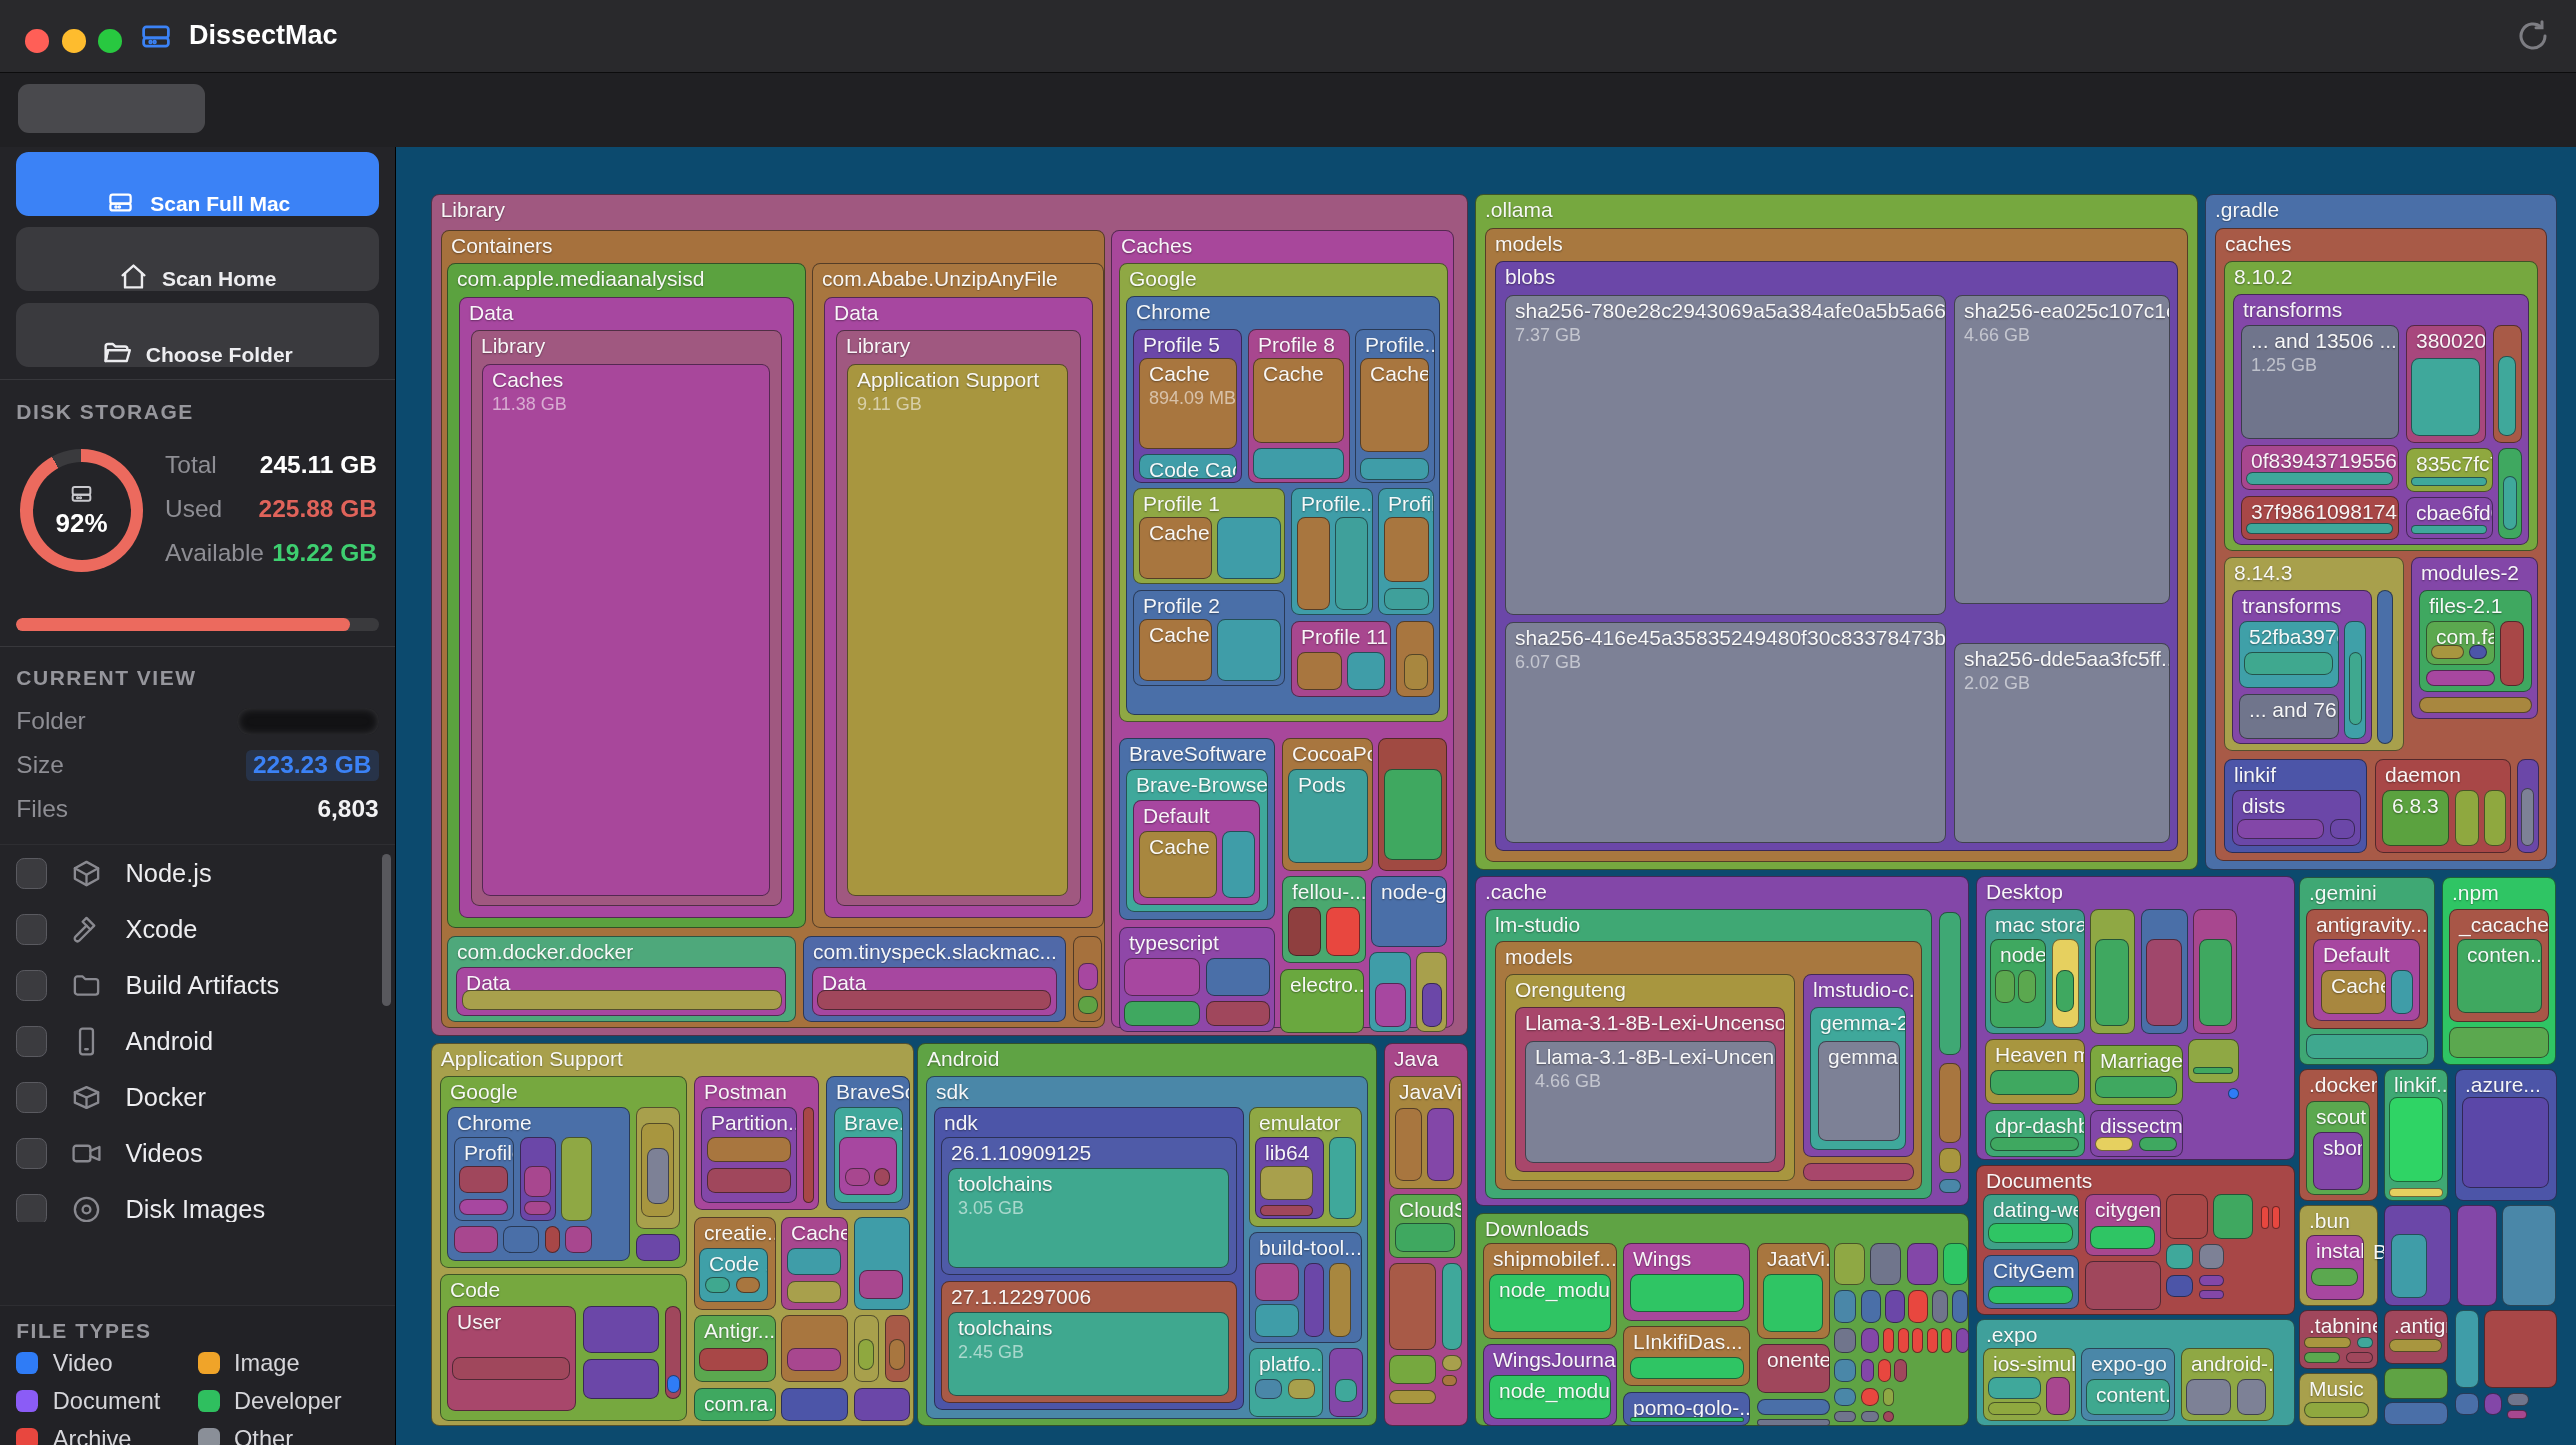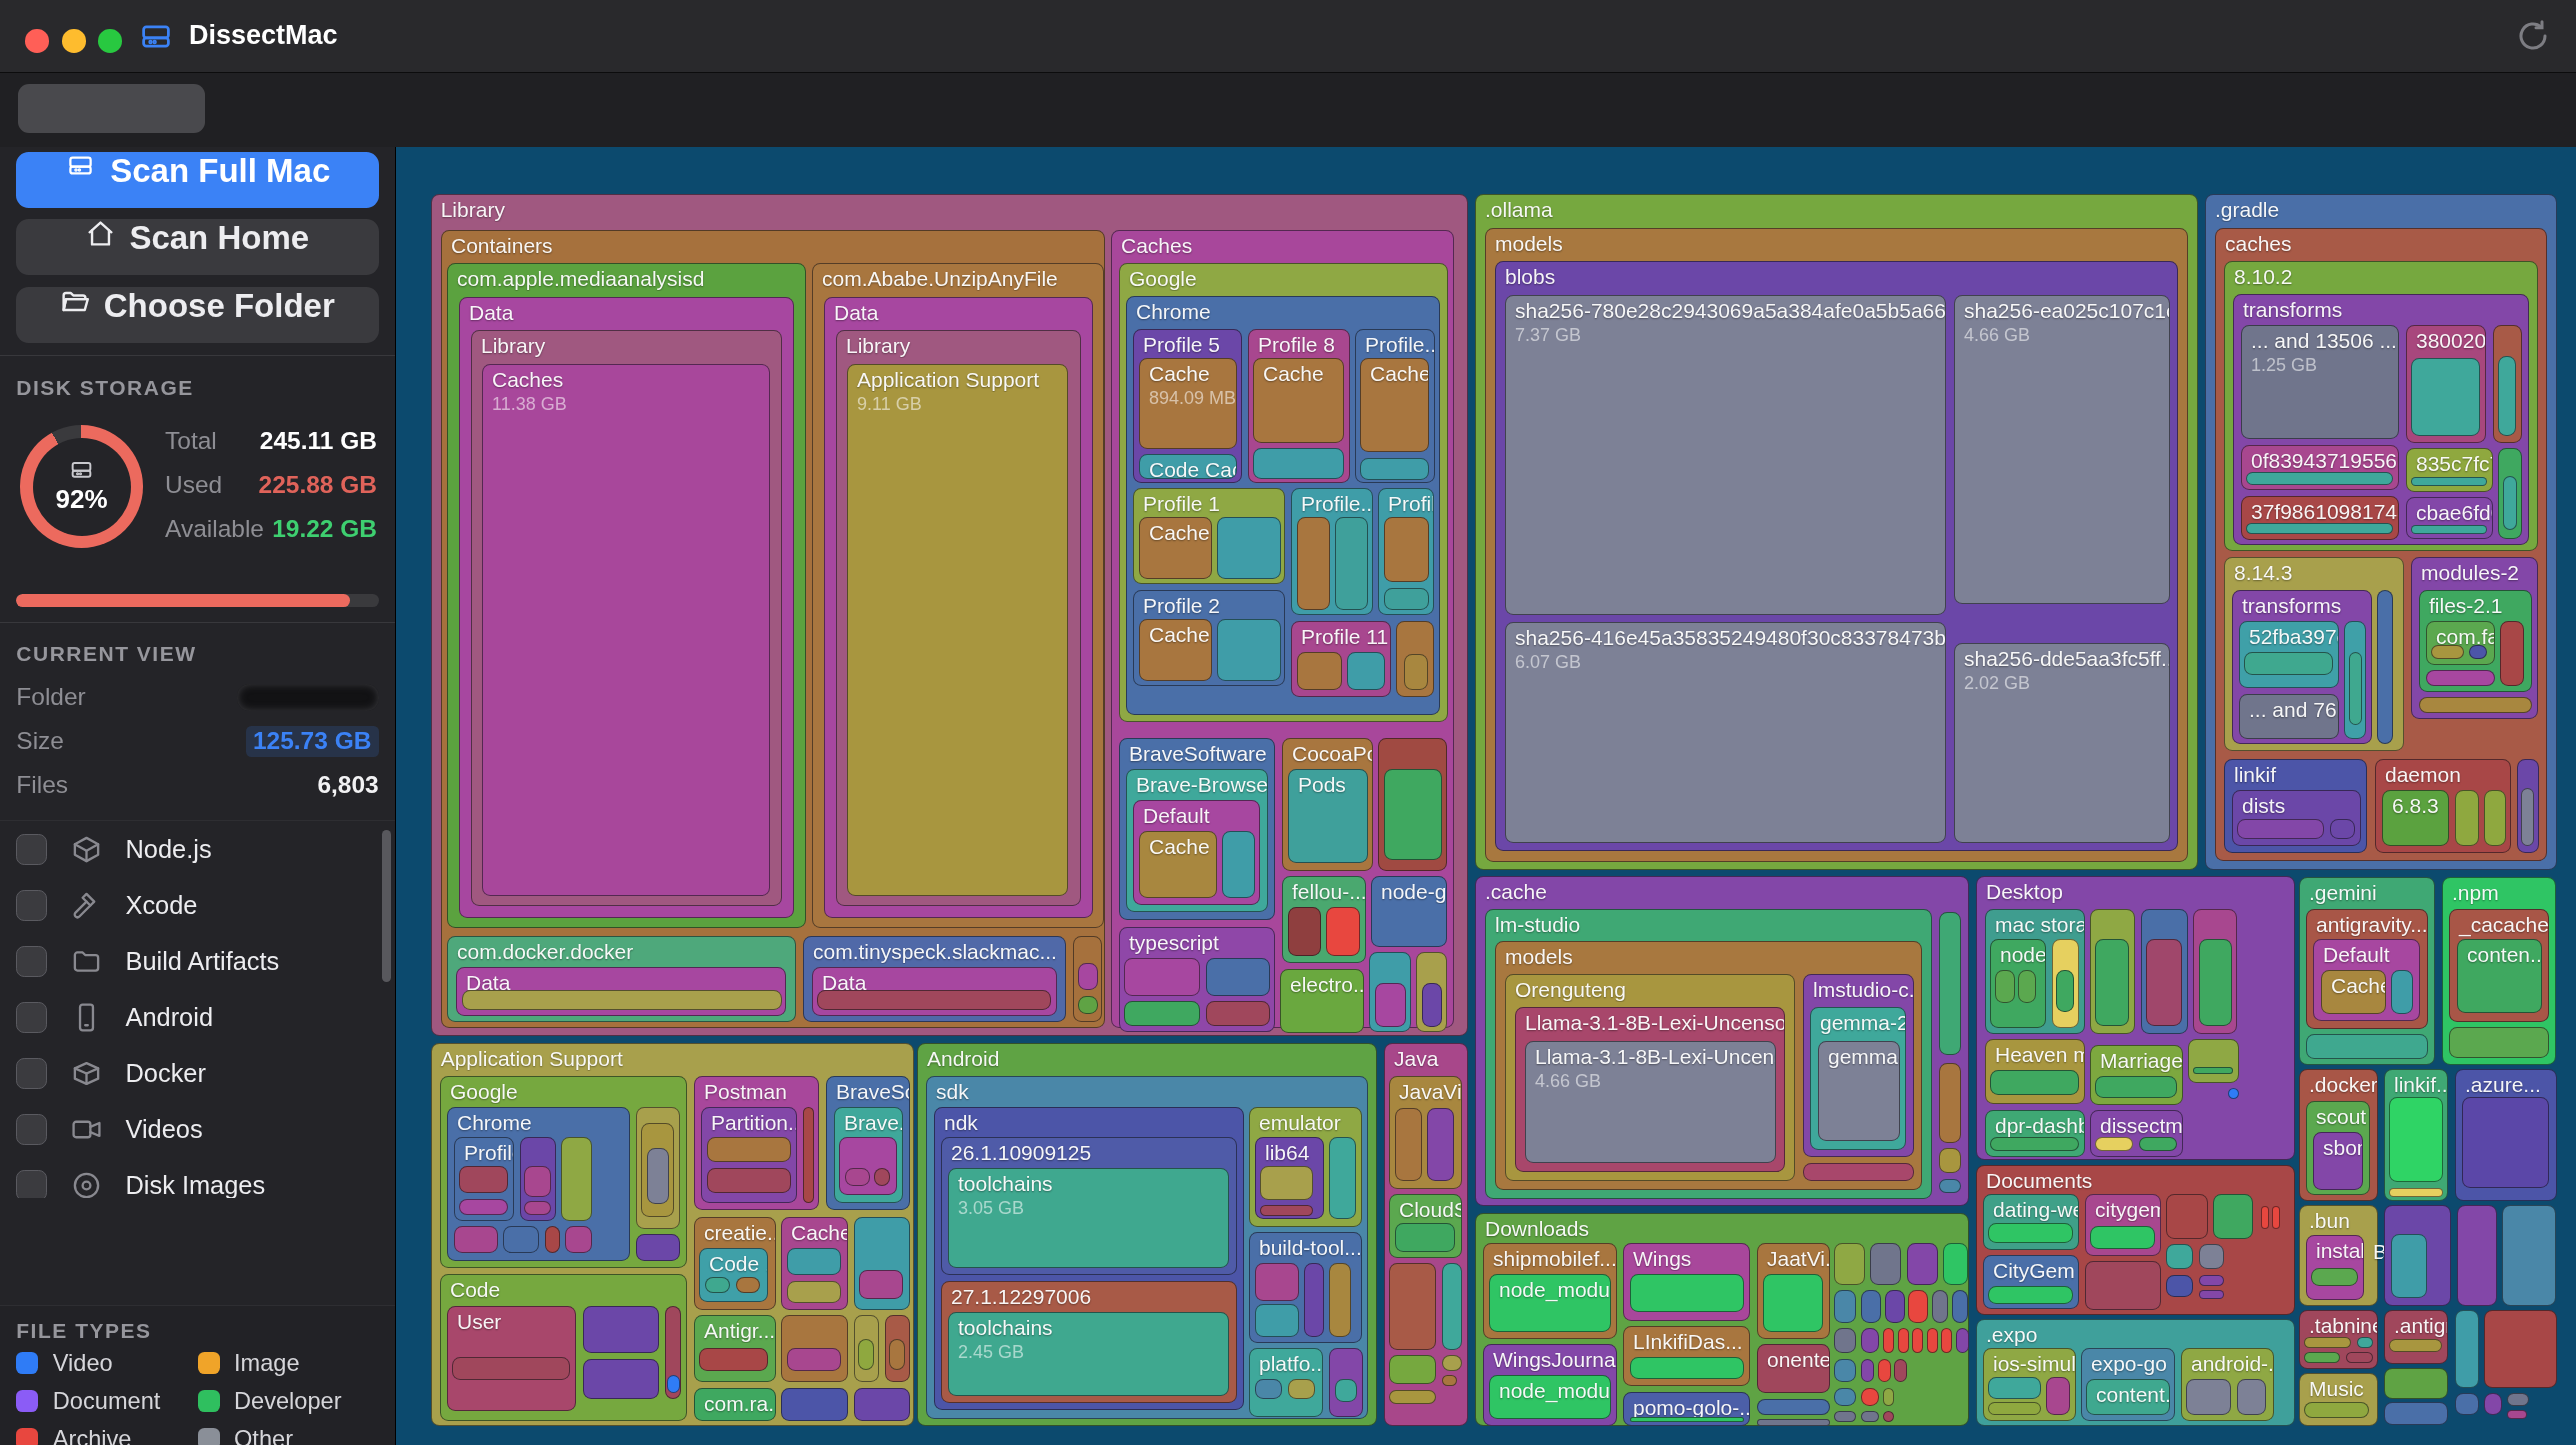--- a/index.html
+++ b/index.html
@@ -15,22 +15,22 @@
   .app-ico { position:absolute; left:138px; top:20px; }
   .app-title { position:absolute; left:189px; top:20px; font-size:27px; font-weight:700; color:#fff; }
   .refresh { position:absolute; right:25.4px; top:18px; width:36px; height:36px; opacity:.75; }
   .subheader { position:absolute; left:0; top:73px; width:2576px; height:74px; background:#202023; }
   .blur-pill { position:absolute; left:18px; top:11px; width:187px; height:49px;
     background:#49494d; border-radius:11px; }
 
   
   .sidebar { position:absolute; left:0; top:147px; width:396px; height:1298px;
     background:#242428; border-right:0.9px solid #000; z-index:4; }
-  .btn { height:56px; border-radius:12.7px; display:flex; align-items:flex-start; justify-content:center;
-    gap:14.5px; font-size:33px; font-weight:600; margin:0 16.3px 11.8px 16.3px; cursor:default; }
+  .btn { height:64px; border-radius:12.7px; display:flex; align-items:flex-end; justify-content:center;
+    gap:14.5px; font-size:21px; font-weight:600; margin:0 16.3px 11.8px 16.3px; cursor:default; }
   .btn.primary { background:#3b82f6; color:#fff; margin-top:4.5px; }
   .btn.secondary { background:#3a3a3e; color:#ededf0; }
   .divider { height:0.9px; background:#38383c; margin:9px 0 0 0; }
   .sec-head { font-size:21px; font-weight:700; letter-spacing:1.5px; color:#96969c; padding:20px 16.3px 0 16.3px; }
   .storage-row { position:relative; height:191px; }
   .donut { position:absolute; left:20px; top:25.4px; width:123px; height:123px; border-radius:50%;
     background:conic-gradient(#ec6a5e 0 92%, #3a3a3d 92% 100%); }
   .donut::after { content:""; position:absolute; left:12.7px; top:12.7px; width:98px; height:98px;
     border-radius:50%; background:#242428; }
   .donut-inner { position:absolute; left:0; top:0; width:123px; height:123px; z-index:2;
@@ -154,21 +154,21 @@
     </div>
   <div class="divider"></div>
 
   <div class="sec-head">CURRENT VIEW</div>
   <div class="kv" style="margin-top:9px;">
     <span class="k">Folder</span>
     <span class="redact"></span>
     </div>
   <div class="kv">
     <span class="k">Size</span>
-    <span class="v size-blue">125.73 GB</span>
+    <span class="v size-blue">223.23 GB</span>
     </div>
   <div class="kv">
     <span class="k">Files</span>
     <span class="v">6,803</span>
     </div>
 
 
   <div class="filters" id="filters">
     <div class="list-scroll"></div>
   <div class="f-row">

